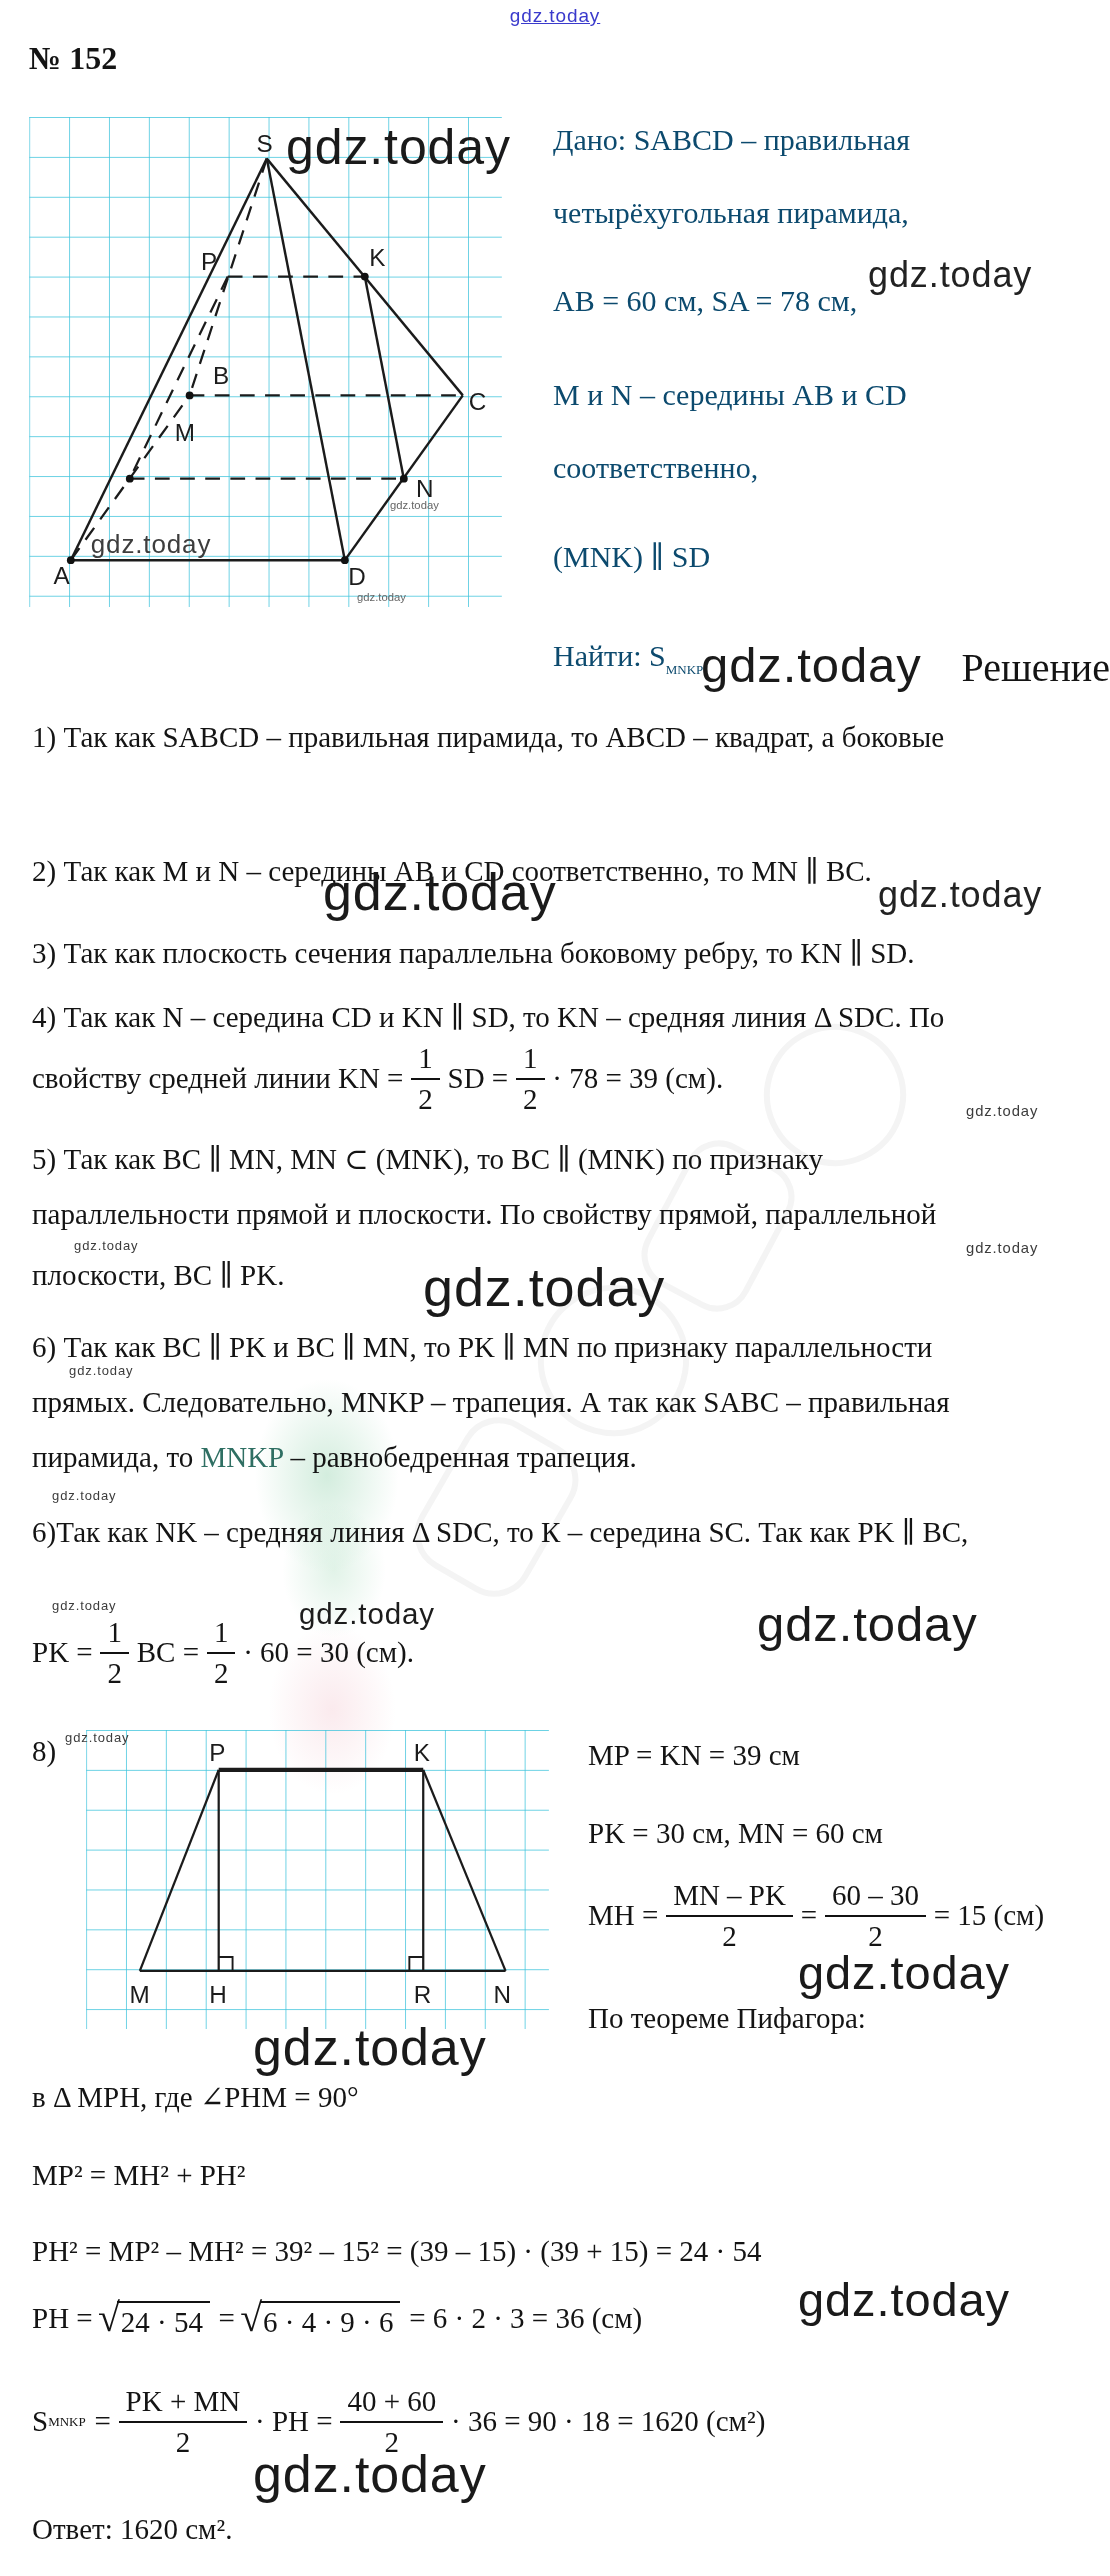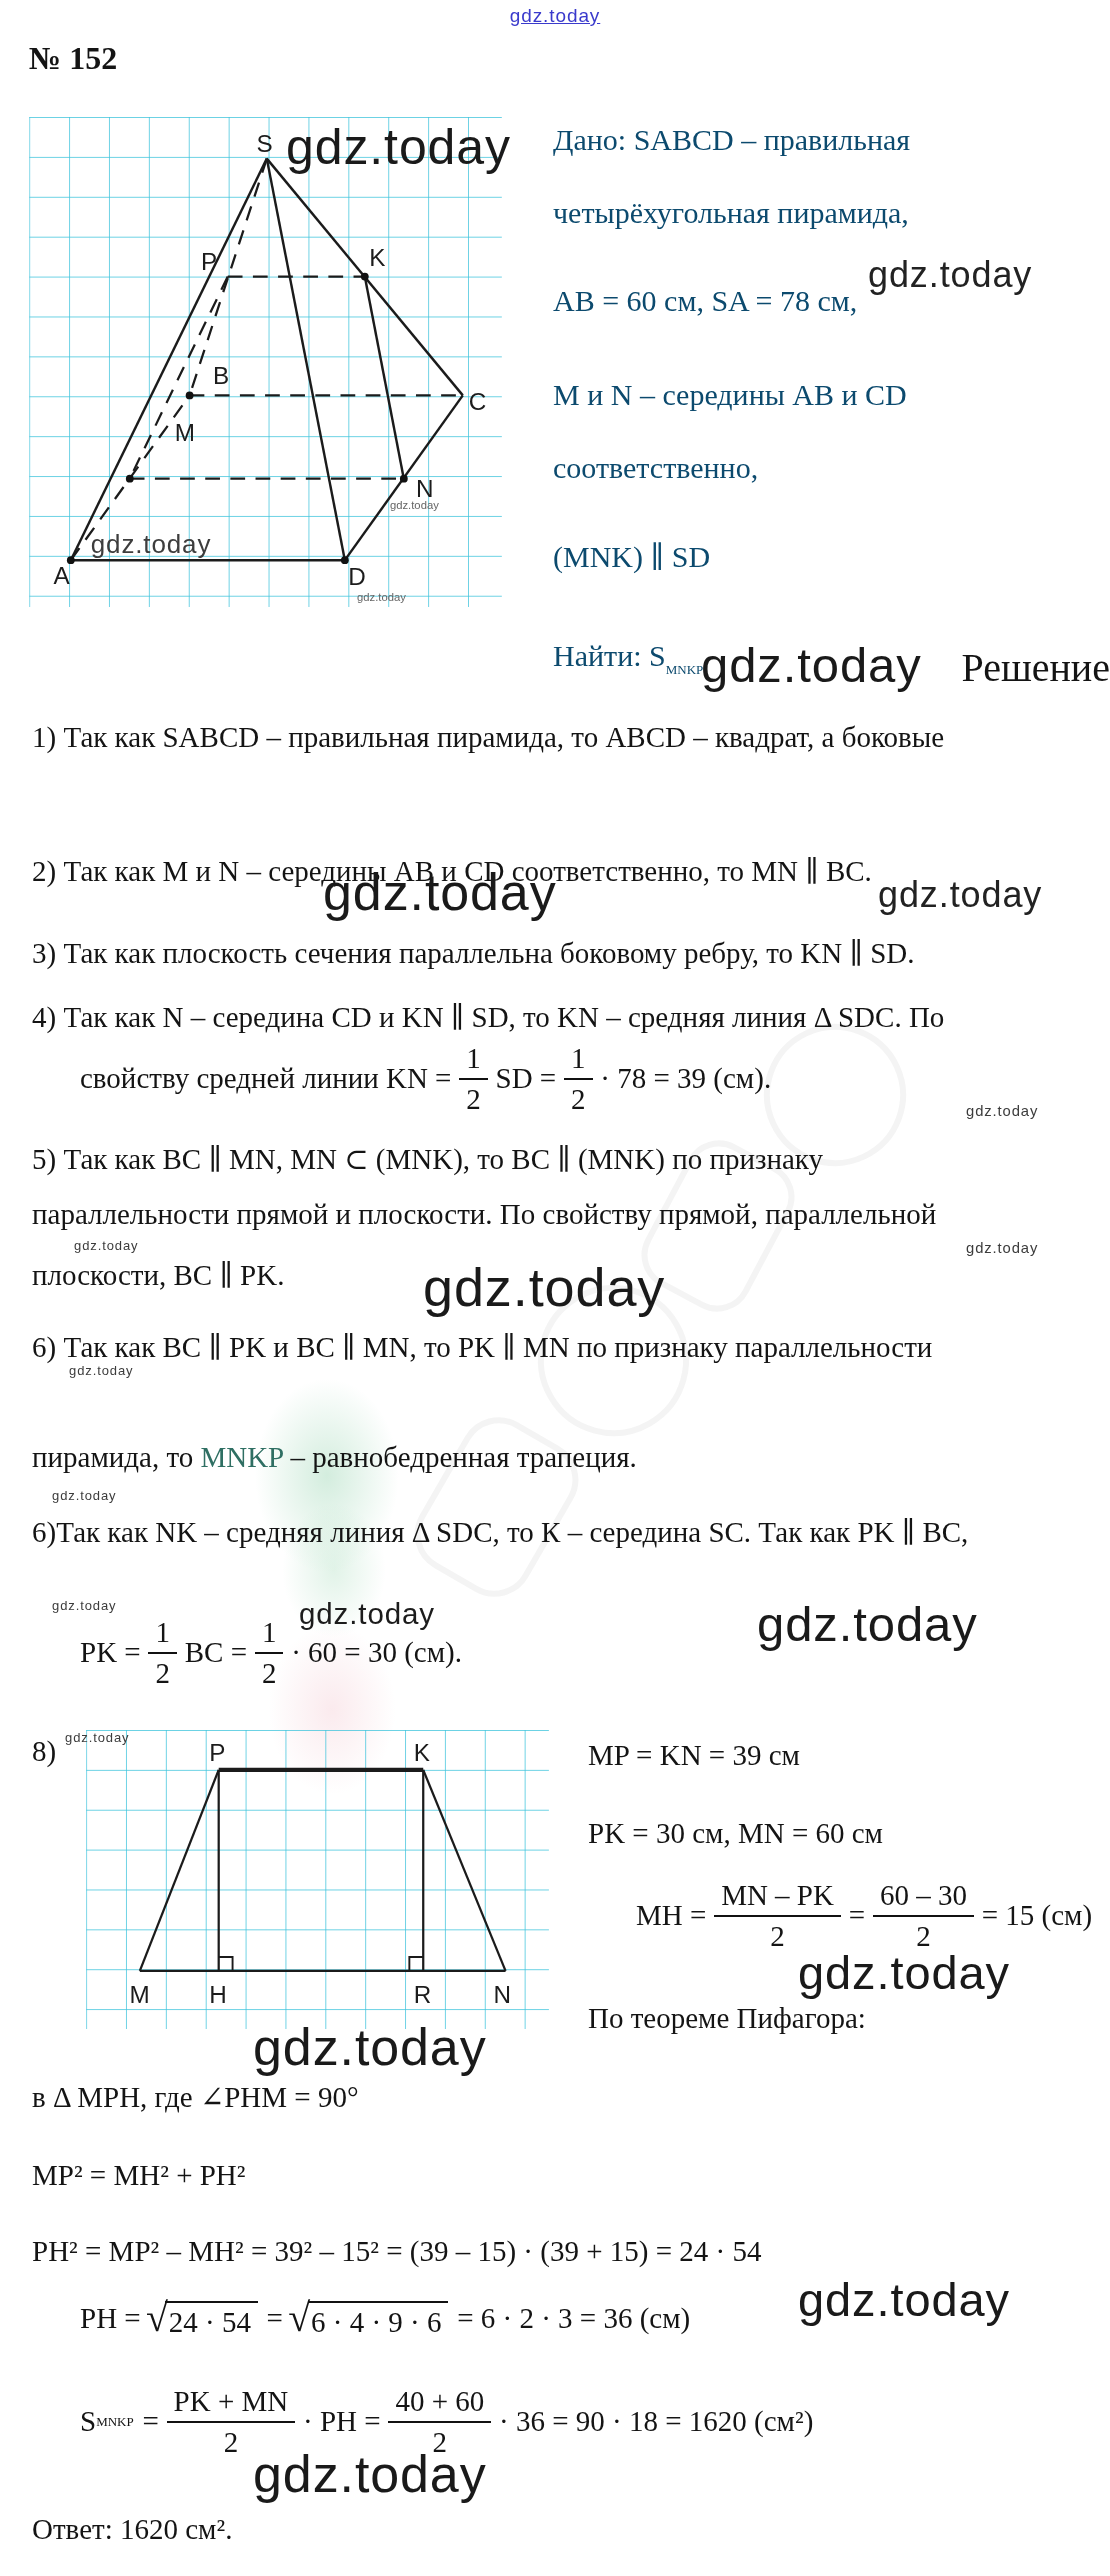--- a/index.html
+++ b/index.html
@@ -8,21 +8,21 @@
   
   .line{position:absolute;left:32px;white-space:nowrap;font-size:29px;line-height:1.2;color:#141414;z-index:3;}
   .given-line{position:absolute;left:553px;white-space:nowrap;font-size:30px;color:#0c4a6e;z-index:3;}
   #top-link{position:absolute;top:5.2px;left:50%;transform:translateX(-50%);
             font-family:"Liberation Sans","DejaVu Sans",sans-serif;font-size:19px;letter-spacing:0.9px;
             color:#3a3acc;text-decoration:underline;z-index:4;}
   #problem-number{position:absolute;left:29px;top:40px;font-size:32px;font-weight:bold;z-index:3;}
   #solution-title{position:absolute;left:0;top:644px;width:1110px;text-align:right;font-size:40px;z-index:3;}
   
   .formula{position:absolute;display:flex;align-items:center;white-space:nowrap;
-           font-size:29px;color:#141414;z-index:3;margin-left:48px;}
+           font-size:29px;color:#141414;z-index:3;}
   .frac{display:inline-flex;flex-direction:column;align-items:center;margin:0 7.8px;line-height:1.15;}
   .frac .num{padding:0 7px 2.6px 7px;border-bottom:2.2px solid #111;}
   .frac .den{padding-top:2.6px;}
   .sub{font-size:13px;vertical-align:-7.8px;letter-spacing:0;}
   .rsym{font-size:40px;line-height:.8;margin:0 -2.6px 0 5.2px;}
   .rad{border-top:2.2px solid #111;padding:3.5px 7px 0 3.5px;margin-top:3.5px;}
   .gap{display:inline-block;width:8.7px;}
   .teal{color:#2f6f63;}
   
   .wm{position:absolute;font-family:"Liberation Sans","DejaVu Sans",sans-serif;font-weight:300;
@@ -140,20 +140,21 @@
       <span class="num">1</span>
       <span class="den">2</span>
     </span>
     <span>· 78 = 39 (см).</span>
   </div>
 
   <div class="line" style="top:1142px">5) Так как BC ∥ MN,  MN ⊂ (MNK), то BC ∥ (MNK) по признаку</div>
   <div class="line" style="top:1197px">параллельности прямой и плоскости. По свойству прямой, параллельной</div>
   <div class="line" style="top:1258px">плоскости, BC ∥ PK.</div>
   <div class="line" style="top:1330px">6) Так как BC ∥ PK и BC ∥ MN, то PK ∥ MN по признаку параллельности</div>
+  <div class="line" style="top:1385px">прямых. Следовательно, MNKP – трапеция. А так как SABC – правильная</div>
   <div class="line" style="top:1440px">
     <span>пирамида, то </span><span class="teal">MNKP</span><span> – равнобедренная трапеция.</span>
   </div>
   <div class="line" style="top:1515px">6)Так как NK – средняя линия Δ SDC, то К – середина SC. Так как PK ∥ BC,</div>
 
   <div class="formula" style="left:32px;top:1616px">
     <span>PK =</span>
     <span class="frac">
       <span class="num">1</span>
       <span class="den">2</span>

